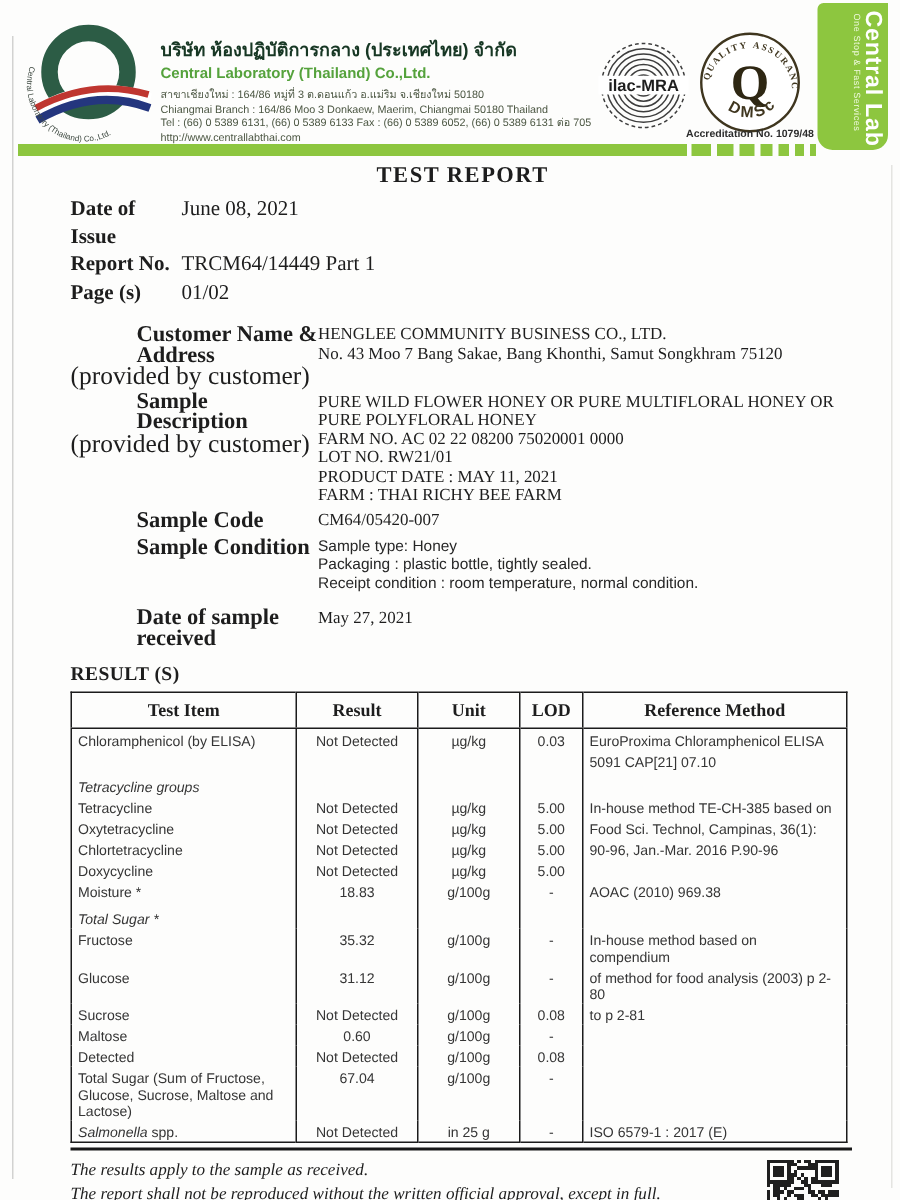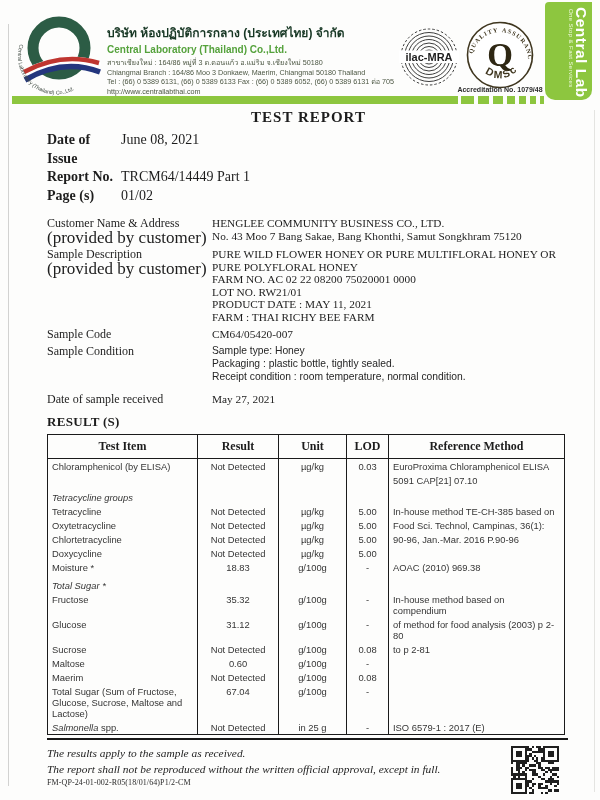--- a/index.html
+++ b/index.html
@@ -34,21 +34,21 @@
   
   main { position:relative; padding:0 30px 0 47px; }
   .report-title { text-align:center; font-size:15px; font-weight:bold; letter-spacing:1px; margin-top:5px; }
   .meta { margin-top:5px; }
   .meta-row { display:flex; line-height:18.5px; font-size:14px; }
   .meta-label { width:74px; font-weight:bold; }
   .info { margin-top:12px; }
   .info-row { display:flex; margin-bottom:4px; }
   .info-row.gap { margin-top:9px; }
   .info-label-col { width:165px; flex:none; }
-  .lbl { font-size:12px; font-weight:normal; line-height:13.5px; }
+  .lbl { font-size:15px; font-weight:bold; line-height:13.5px;margin-left:44px; }
   .sub { font-size:17px; line-height:13.5px; }
   .info-value-col { flex:1; font-size:11.3px; line-height:12.6px; }
   .info-value-col.sans { font-family:Liberation Sans, sans-serif; font-size:10.3px; line-height:12.9px; color:#262626; }
   .results-heading { margin-top:8px; font-size:13px; font-weight:bold; letter-spacing:.3px; }
 
   table.results { border-collapse:collapse; width:517px; margin-top:4px; border:1.5px solid #1b1b1b; table-layout:fixed; }
   table.results th { border-bottom:1.5px solid #1b1b1b; border-left:1px solid #1b1b1b;
        font-size:12px; font-weight:bold; padding:4px 2px; text-align:center; }
   table.results th:first-child, table.results td:first-child { border-left:none; }
   table.results td { border-left:1px solid #1b1b1b; font-family:"Liberation Sans", sans-serif;
@@ -320,21 +320,21 @@
             <td class="c-ref">to p 2-81</td>
           </tr>
           <tr>
             <td class="c-item">Maltose</td>
             <td class="c-result">0.60</td>
             <td class="c-unit">g/100g</td>
             <td class="c-lod">-</td>
             <td class="c-ref"></td>
           </tr>
           <tr>
-            <td class="c-item">Maerim</td>
+            <td class="c-item">Detected</td>
             <td class="c-result">Not Detected</td>
             <td class="c-unit">g/100g</td>
             <td class="c-lod">0.08</td>
             <td class="c-ref"></td>
           </tr>
           <tr>
             <td class="c-item">Total Sugar (Sum of Fructose, Glucose, Sucrose, Maltose and Lactose)</td>
             <td class="c-result">67.04</td>
             <td class="c-unit">g/100g</td>
             <td class="c-lod">-</td>

